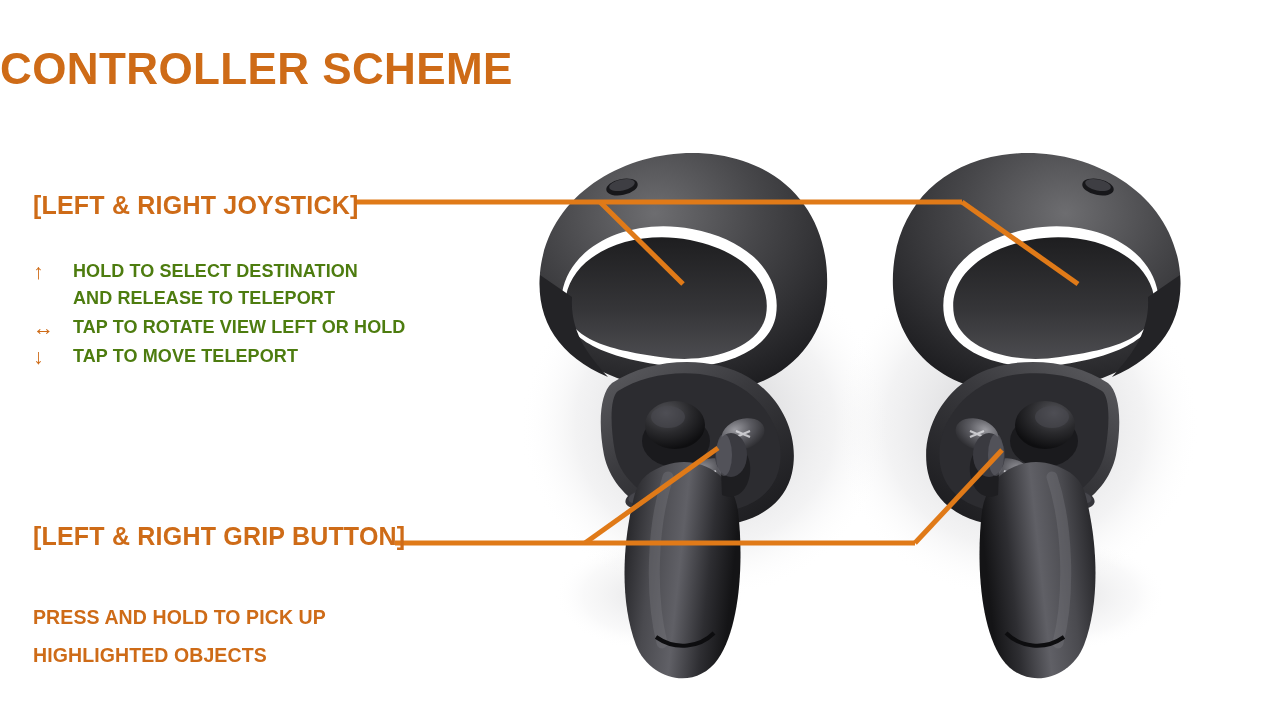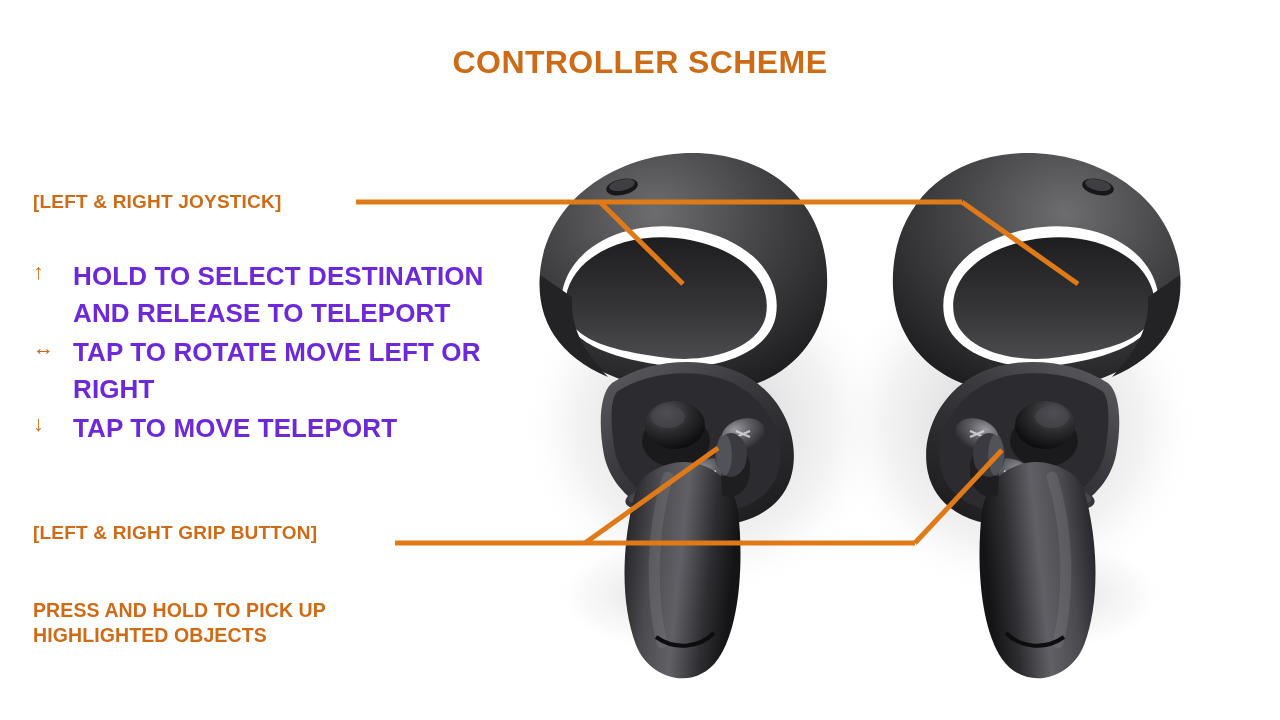--- a/index.html
+++ b/index.html
@@ -20,32 +20,32 @@
     height: 720px;
     background: #ffffff;
   }
 
   
   #title {
     position: absolute;
     left: 0;
     top: 44px;
     width: 1280px;
-    text-align: center;
-    font-size: 32px;
+    text-align: left;
+    font-size: 44px;
     font-weight: bold;
     letter-spacing: 0.4px;
     color: #CE6B17;
     white-space: nowrap;
   }
 
   
   .label-heading {
     position: absolute;
-    font-size: 19px;
+    font-size: 25px;
     font-weight: bold;
     color: #CE6B17;
     letter-spacing: 0.2px;
     white-space: nowrap;
   }
   #joystick-label { left: 33px; top: 191px; }
   #grip-label     { left: 33px; top: 522px; }
 
   #joystick-instructions {
     position: absolute;
@@ -61,35 +61,35 @@
   .instr-arrow {
     width: 40px;
     flex: 0 0 40px;
     font-size: 21px;
     font-weight: bold;
     color: #CE6B17;
     line-height: 27px;
     text-align: left;
   }
   .instr-text {
-    font-size: 26px;
-    font-weight: bold;
-    color: #6d28d9;
-    line-height: 37px;
+    font-size: 18px;
+    font-weight: bold;
+    color: #4d7c0f;
+    line-height: 27px;
     letter-spacing: 0.1px;
     white-space: pre-line;
   }
   #grip-instructions {
     position: absolute;
     left: 33px;
     top: 598px;
     font-size: 19.5px;
     font-weight: bold;
     color: #CE6B17;
-    line-height: 25px;
+    line-height: 38px;
     letter-spacing: 0.1px;
     white-space: pre-line;
   }
 
   
   #leader-lines {
     position: absolute;
     left: 0;
     top: 0;
     width: 1280px;
@@ -250,21 +250,21 @@
   <div class="label-heading" id="joystick-label">[LEFT &amp; RIGHT JOYSTICK]</div>
 
   <div id="joystick-instructions">
     <div class="instr-row">
       <span class="instr-arrow">↑</span>
       <span class="instr-text">HOLD TO SELECT DESTINATION
 AND RELEASE TO TELEPORT</span>
     </div>
     <div class="instr-row">
       <span class="instr-arrow">↔</span>
-      <span class="instr-text">TAP TO ROTATE MOVE LEFT OR RIGHT</span>
+      <span class="instr-text">TAP TO ROTATE VIEW LEFT OR HOLD</span>
     </div>
     <div class="instr-row">
       <span class="instr-arrow">↓</span>
       <span class="instr-text">TAP TO MOVE TELEPORT</span>
     </div>
   </div>
 
   <div class="label-heading" id="grip-label">[LEFT &amp; RIGHT GRIP BUTTON]</div>
 
   <div id="grip-instructions">PRESS AND HOLD TO PICK UP

